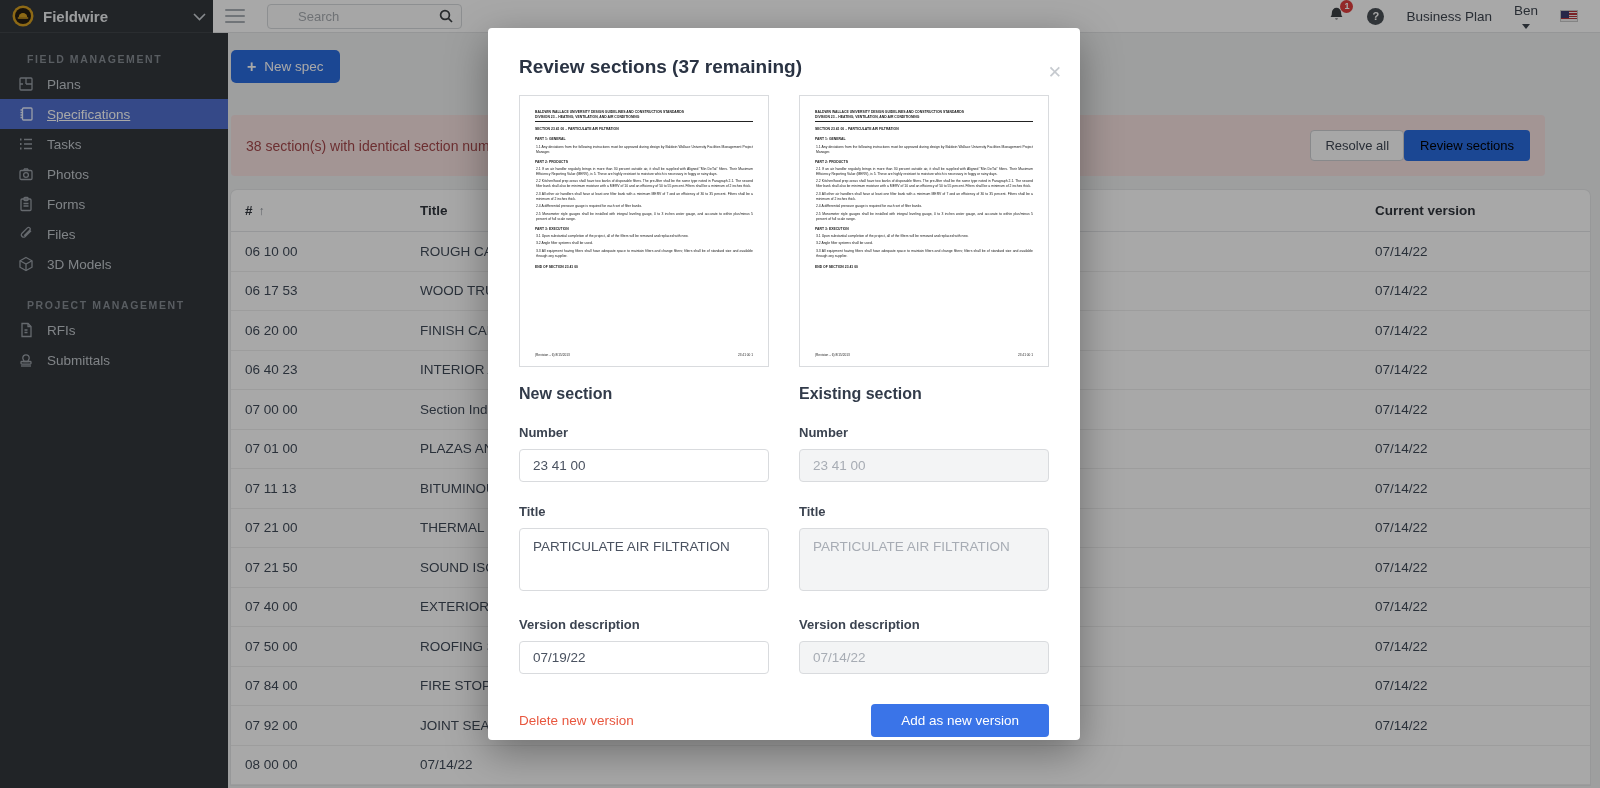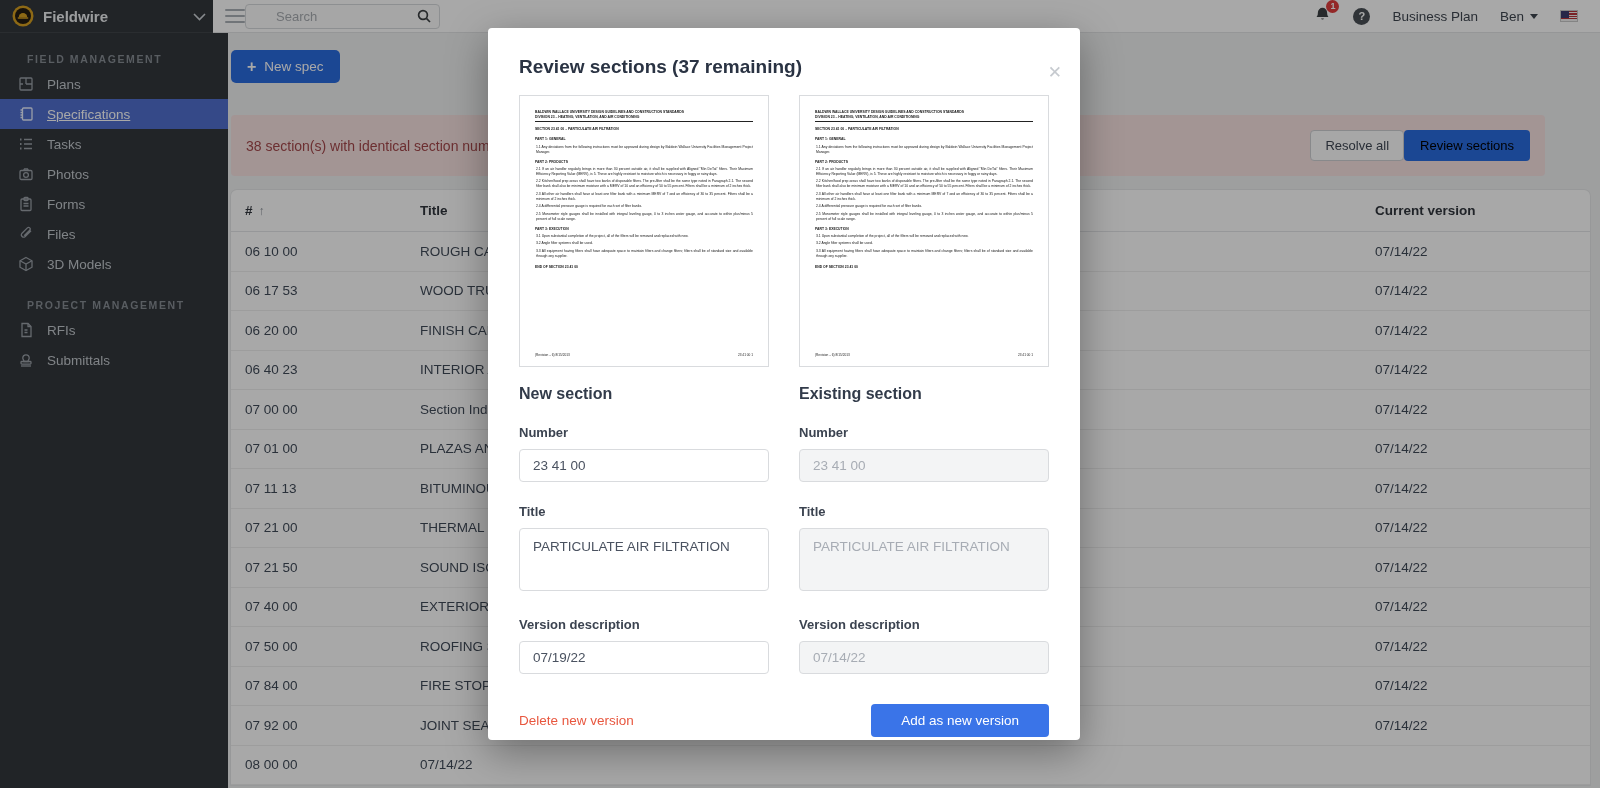--- a/index.html
+++ b/index.html
@@ -19,30 +19,30 @@
   .nav-item .nav-label { color:#c3c8cd; font-size:13.5px; margin-left:13px; }
   .nav-item.active { background:#5170cf; }
   .nav-item.active .nav-label { color:#ffffff;text-decoration:underline; }
   .nav-icon svg { stroke:#9ba1a8; }
   .nav-item.active .nav-icon svg { stroke:#e9eeff; }
 
   
   .topbar { position:absolute; left:213px; top:0; width:1387px; height:33px; background:#ffffff; border-bottom:1px solid #e3e4e6; display:flex; align-items:center; z-index:1; }
   .hamburger { width:20px; height:14px; margin-left:12px; display:flex; flex-direction:column; justify-content:space-between; cursor:pointer; }
   .hamburger span { display:block; height:2px; background:#aab0b6; border-radius:1px; }
-  .search-box { position:relative; width:195px; height:25px; }
+  .search-box { position:relative; margin-left:22px; width:195px; height:25px; }
   .search-box input { width:100%; height:100%; border:1px solid #d7d9dc; border-radius:4px; background:#fcfcfc; padding:0 30px 0 30px; font-size:13px; color:#555; font-family:"Liberation Sans",sans-serif; }
   .search-box input::placeholder { color:#a9adb2; }
   .search-glyph { position:absolute; right:8px; top:4px; }
   .topbar-right { margin-left:auto; display:flex; align-items:center; gap:22px; padding-right:22px; }
   .bell-wrap { position:relative; cursor:pointer; }
   .badge { position:absolute; top:-6px; right:-8px; min-width:13px; height:13px; background:#e03e3e; color:#fff; border-radius:7px; font-size:9px; font-weight:bold; display:flex; align-items:center; justify-content:center; padding:0 3px; }
   .help-circle { width:17px; height:17px; border-radius:50%; background:#4a5056; color:#fff; font-size:11px; font-weight:bold; display:flex; align-items:center; justify-content:center; cursor:pointer; }
   .plan-link { font-size:13.5px; color:#3f4650; cursor:pointer; }
-  .user-menu { font-size:13.5px; color:#3f4650; display:flex; align-items:center; gap:6px; cursor:pointer; }
+  .user-menu { font-size:13.5px; color:#3f4650; display:flex; align-items:center; gap:6px; cursor:pointer;flex-direction:column; }
   .caret-down { width:0; height:0; border-left:4px solid transparent; border-right:4px solid transparent; border-top:5px solid #3f4650; }
   .flag { position:relative; width:18px; height:12px; background:repeating-linear-gradient(180deg,#b8343a 0,#b8343a 1.2px,#f2f2f2 1.2px,#f2f2f2 2.4px); border:0.5px solid #c8c8c8; cursor:pointer; }
   .flag:after { content:""; position:absolute; left:0; top:0; width:8px; height:6.5px; background:#3c3b6e; }
 
   
   .content { position:absolute; left:213px; top:33px; width:1387px; height:755px; }
   .btn { border:none; border-radius:5px; font-family:"Liberation Sans",sans-serif; cursor:pointer; }
   .new-spec-btn { position:absolute; left:18px; top:17px; height:33px; padding:0 16px; background:#2a6ce0; color:#fff; font-size:13.5px; display:flex; align-items:center; gap:8px; }
   .new-spec-btn .plus { font-size:16px; font-weight:bold; }
   .banner { position:absolute; left:18px; top:82px; width:1314px; height:61px; background:#f7e2e1; border-radius:4px; display:flex; align-items:center; padding:0 15px; }

